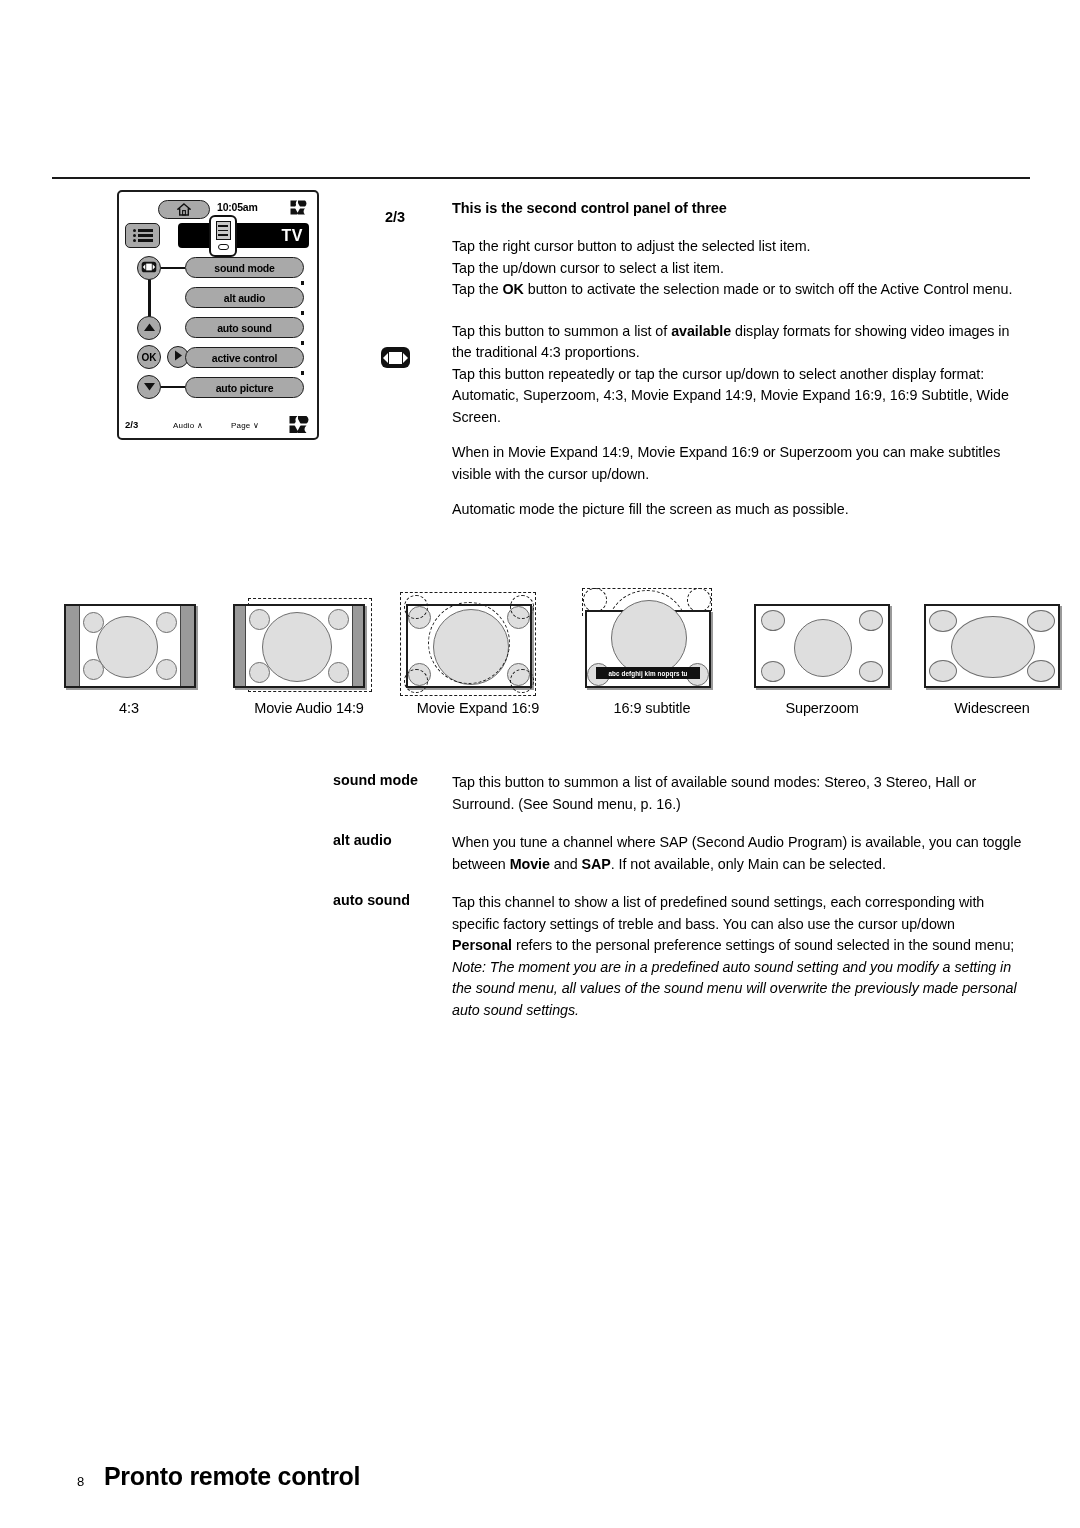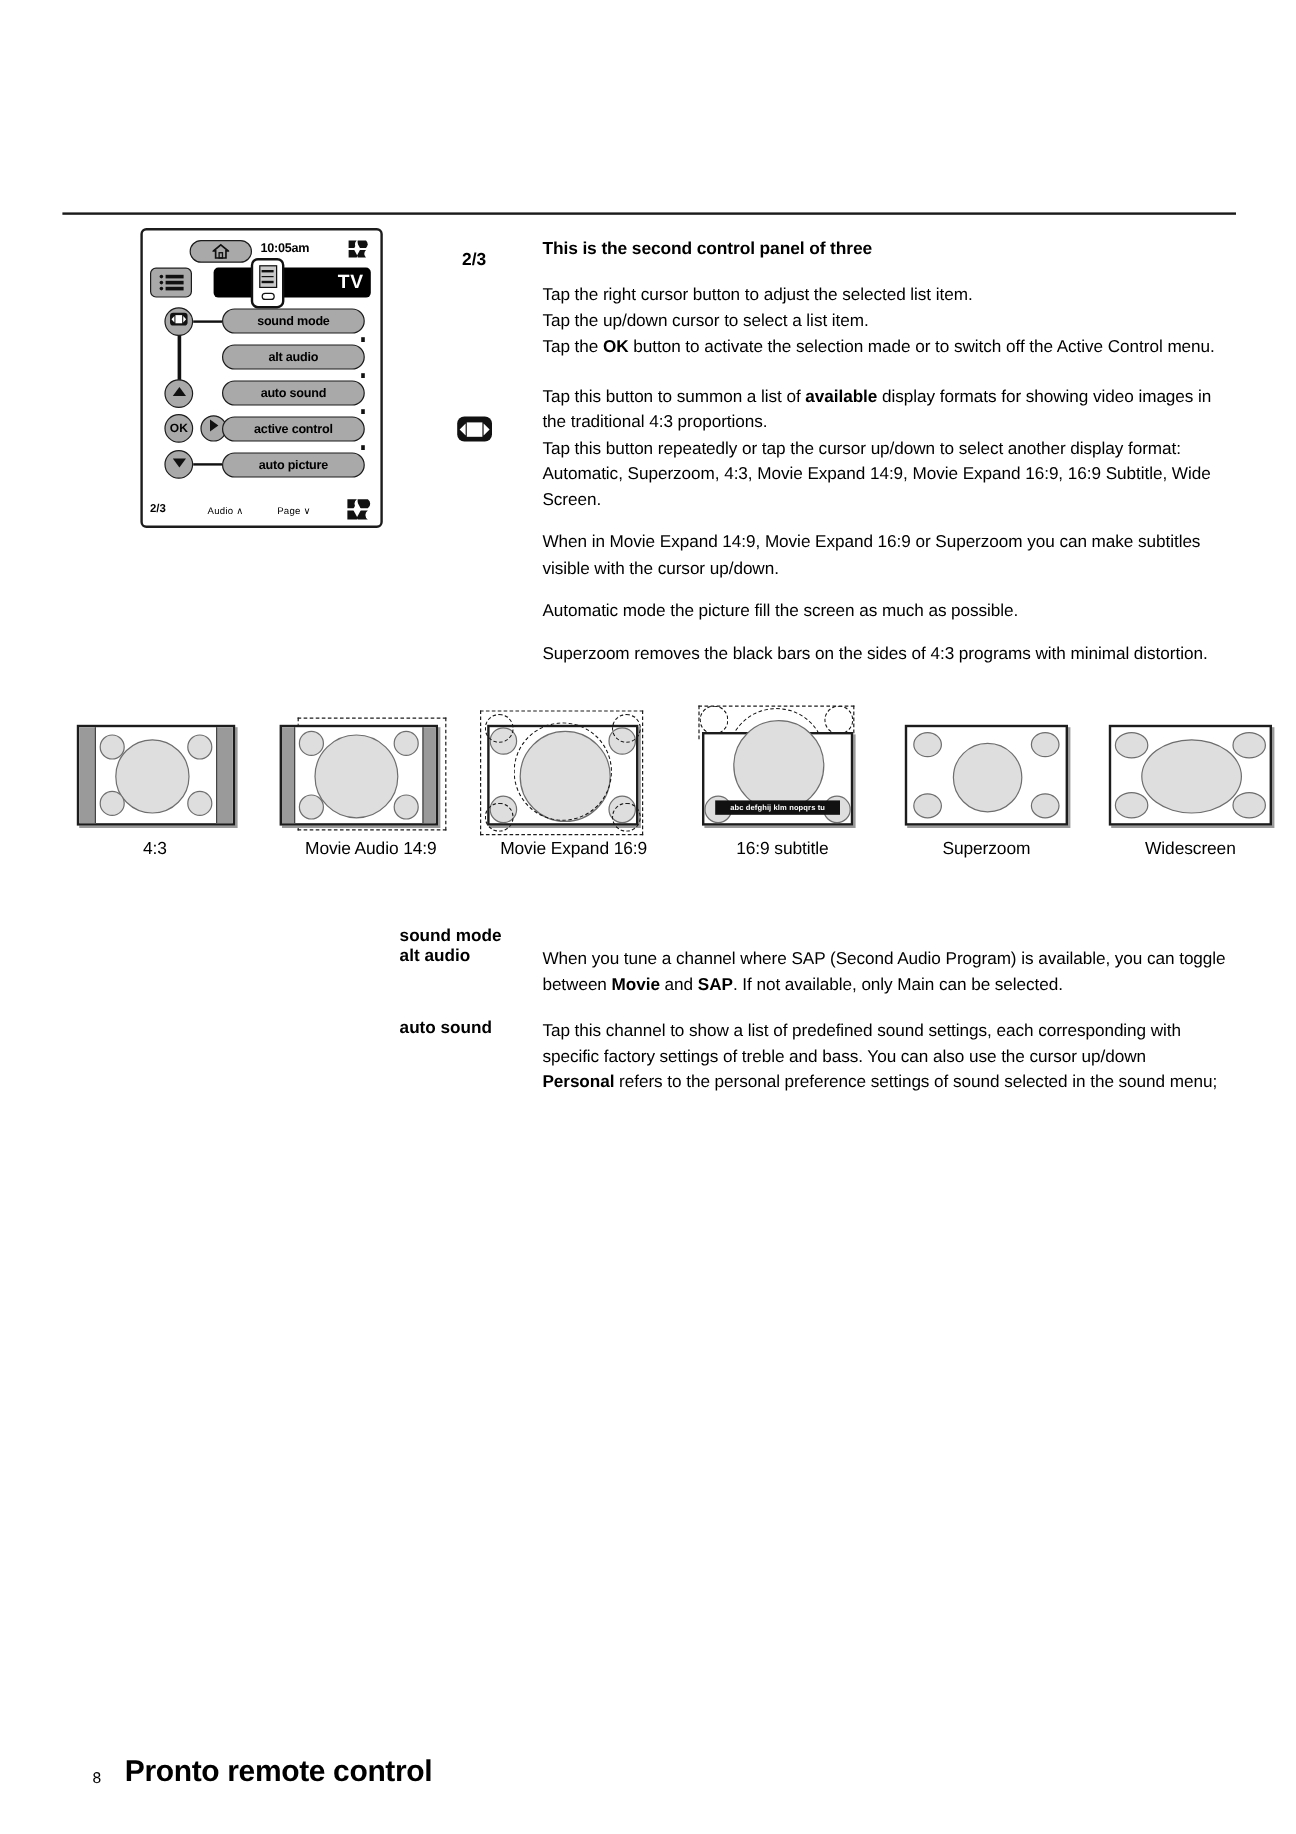--- a/index.html
+++ b/index.html
@@ -360,21 +360,20 @@
 
     <div class="para">
       <span>Tap this button to summon a list of </span><b>available</b><span> display formats for showing video images in the traditional 4:3 proportions.</span>
     </div>
     <div class="para">Tap this button repeatedly or tap the cursor up/down to select another display format:  Automatic, Superzoom, 4:3, Movie Expand 14:9, Movie Expand 16:9, 16:9 Subtitle, Wide Screen.</div>
     <div class="gap-s"></div>
     <div class="para">When in Movie Expand 14:9, Movie Expand 16:9 or Superzoom you can make subtitles visible with the cursor up/down.</div>
     <div class="gap-s"></div>
     <div class="para">Automatic mode the picture fill the screen as much as possible.</div>
     <div class="gap-s"></div>
-    <div class="para">Superzoom removes the black bars on the sides of 4:3 programs with minimal distortion.</div>
   </div>
 
   <div class="fmt-icon">
     <span class="ar l"></span>
     <span class="inner"></span>
     <span class="ar r"></span>
   </div>
 
   <div class="diagrams">
 
@@ -458,36 +457,38 @@
         <div class="blob" style="right:3px; bottom:4px; width:28px; height:22px;"></div>
       </div>
       <div class="cap">Widescreen</div>
     </div>
   </div>
 
   <div class="deflist">
 
     <div class="defrow">
       <div class="defterm">sound mode</div>
+      <div class="defbody">Tap this button to summon a list of available sound modes: Stereo, 3 Stereo, Hall or Surround. (See Sound menu, p. 16.)</div>
     </div>
 
     <div class="defrow">
       <div class="defterm">alt audio</div>
       <div class="defbody">
         <span>When you tune a channel where SAP (Second Audio Program) is available, you can toggle between </span><b>Movie</b><span> and </span><b>SAP</b><span>. If not available, only Main can be selected.</span>
       </div>
     </div>
 
     <div class="defrow">
       <div class="defterm">auto sound</div>
       <div class="defbody">
         <div>Tap this channel to show a list of predefined sound settings, each corresponding with specific factory settings of treble and bass. You can also use the cursor up/down</div>
         <div>
           <b>Personal</b><span> refers to the personal preference settings of sound selected in the sound menu;</span>
         </div>
+        <div><i>Note: The moment you are in a predefined auto sound setting and you modify a setting in the sound menu, all values of the sound menu will overwrite the previously made personal auto sound settings.</i></div>
       </div>
     </div>
   </div>
 
   <div class="footer">
     <span class="pno">8</span>
     <span class="ftitle">Pronto remote control</span>
   </div>
 
 </div>

